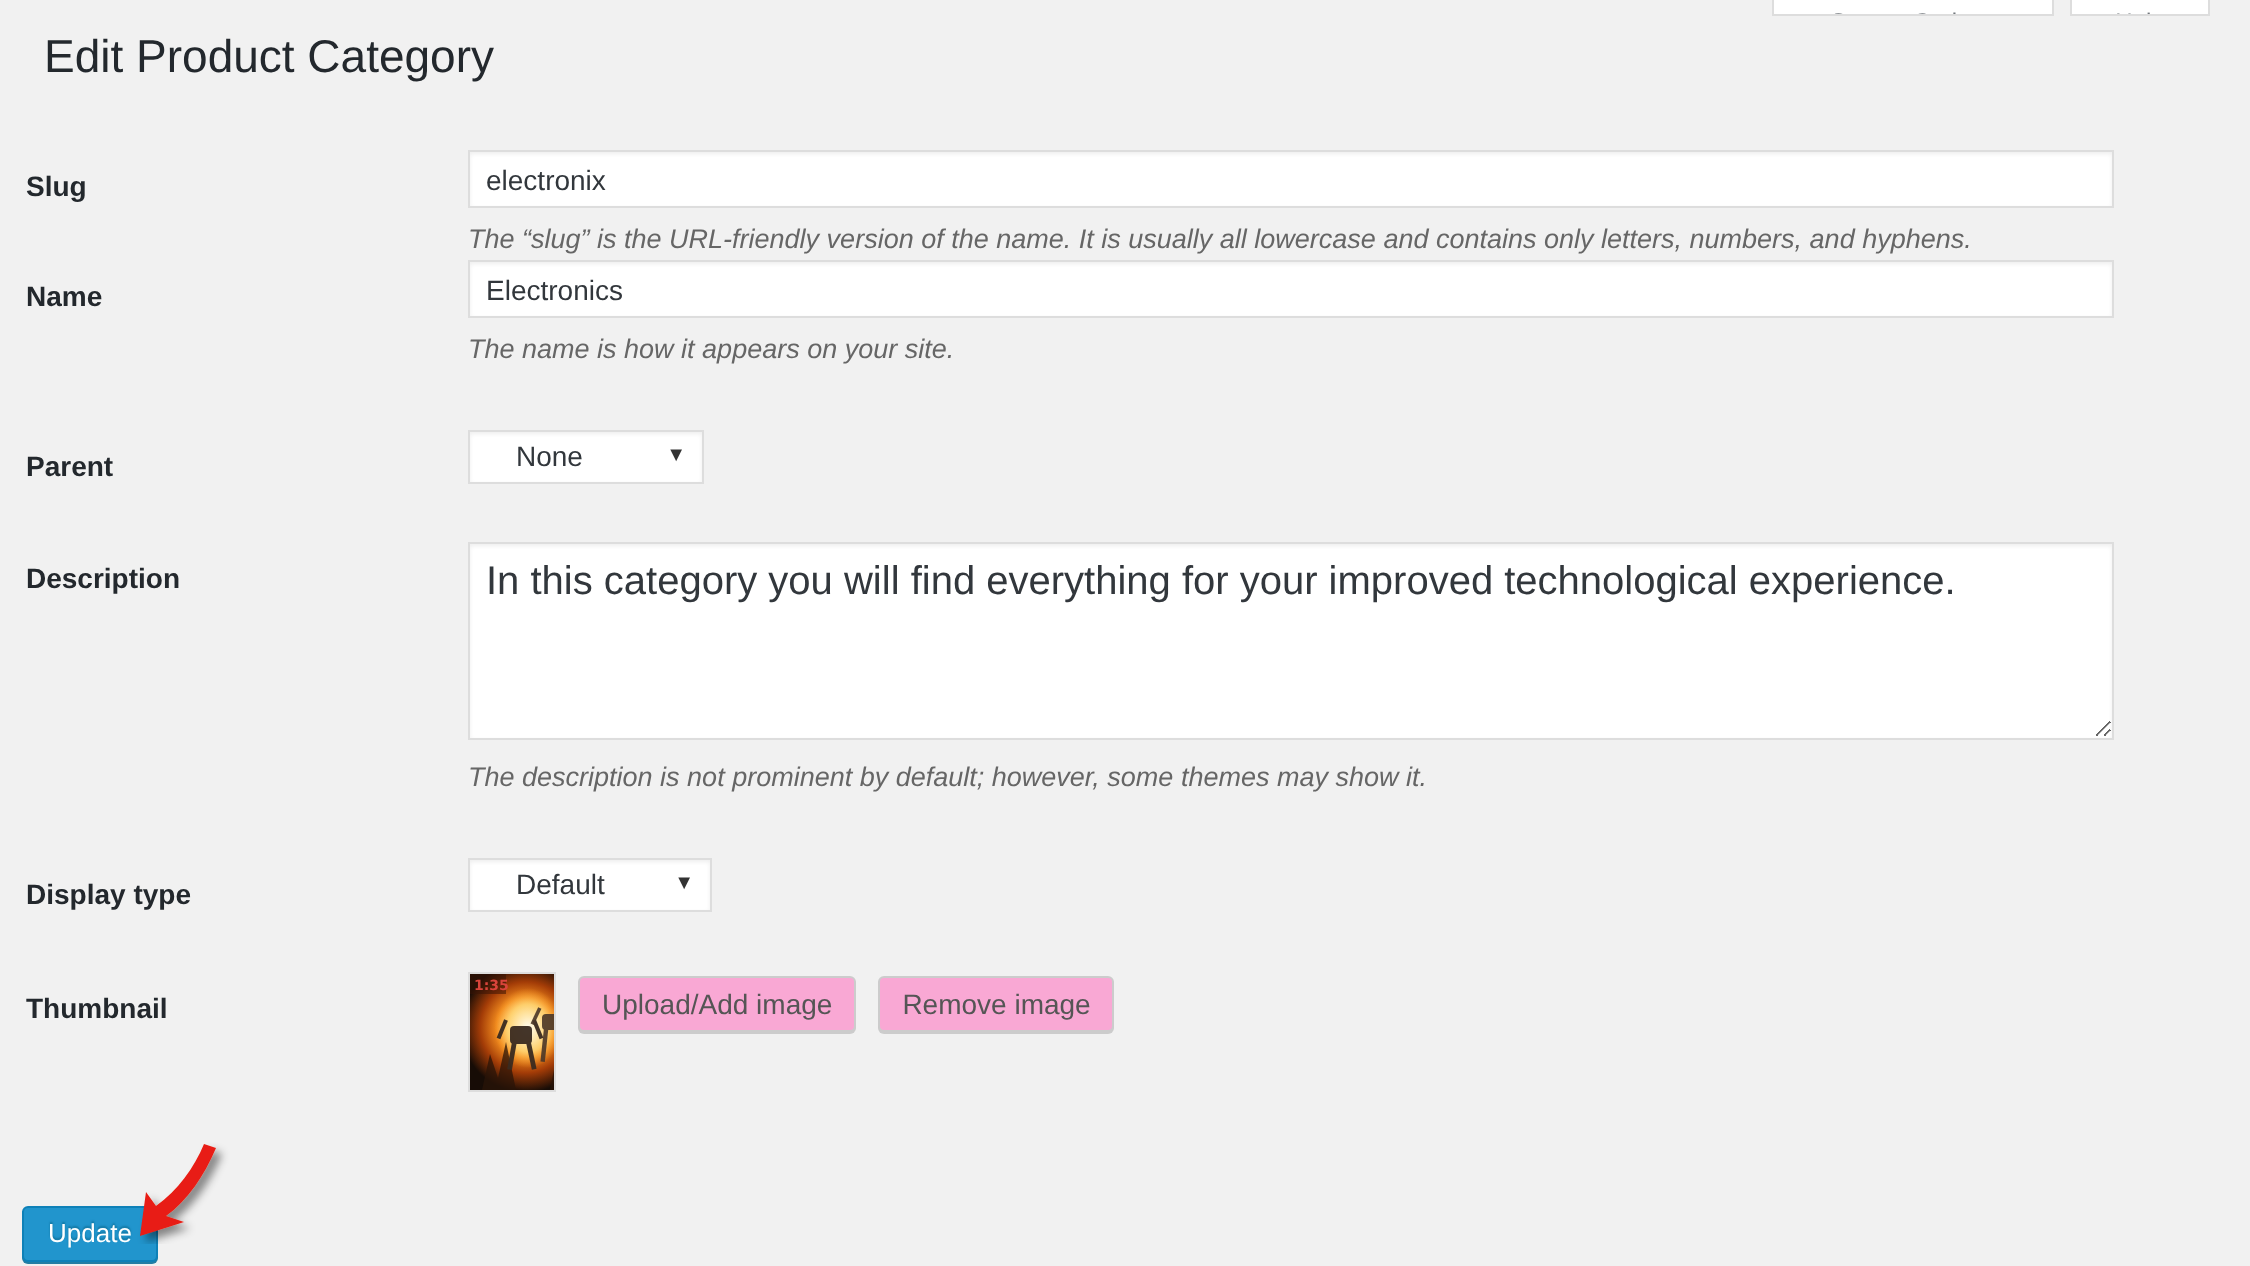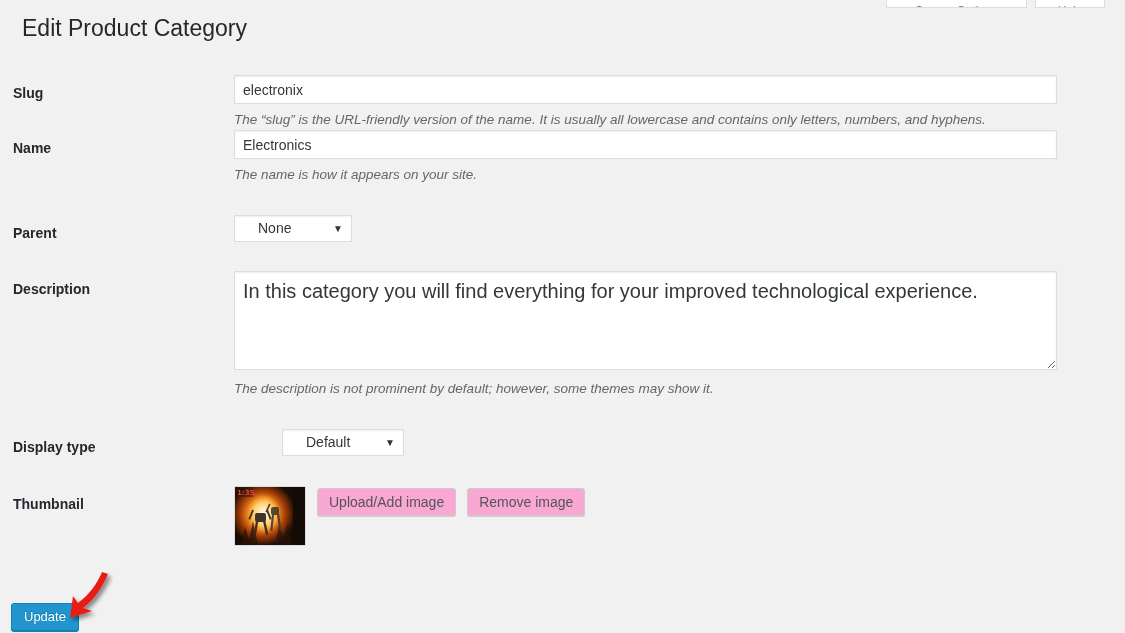--- a/index.html
+++ b/index.html
@@ -166,21 +166,21 @@
   #parent-select { width: 118px; }
   #display-type-select { width: 122px; }
 
   
   .thumb-wrap {
     display: flex;
     align-items: flex-start;
     gap: 11px;
   }
   .thumb-image {
-    width: 72px;
+    width: 44px;
     height: 60px;
     border: 1px solid #ddd;
     box-sizing: border-box;
     flex: none;
     overflow: hidden;
     position: relative;
     background: #150b06;
   }
   .thumb-image svg { display: block; }
 
@@ -233,21 +233,21 @@
     width: 54px;
     height: 52px;
     pointer-events: none;
   }
 
   
   .row-name      { margin-top: 0px; }
   .row-slug      { margin-top: 27px; }
   .row-parent    { margin-top: 29px; }
   .row-desc      { margin-top: 29px; }
-  .row-display   { margin-top: 30px; gap: 48px; }
+  .row-display   { margin-top: 30px; }
   .row-thumb     { margin-top: 30px; }
 </style>
 </head>
 <body>
 
 <div class="screen-meta-tabs">
   <div class="screen-meta-tab wide">
     <span>Screen Options</span>
   </div>
   <div class="screen-meta-tab narrow">

